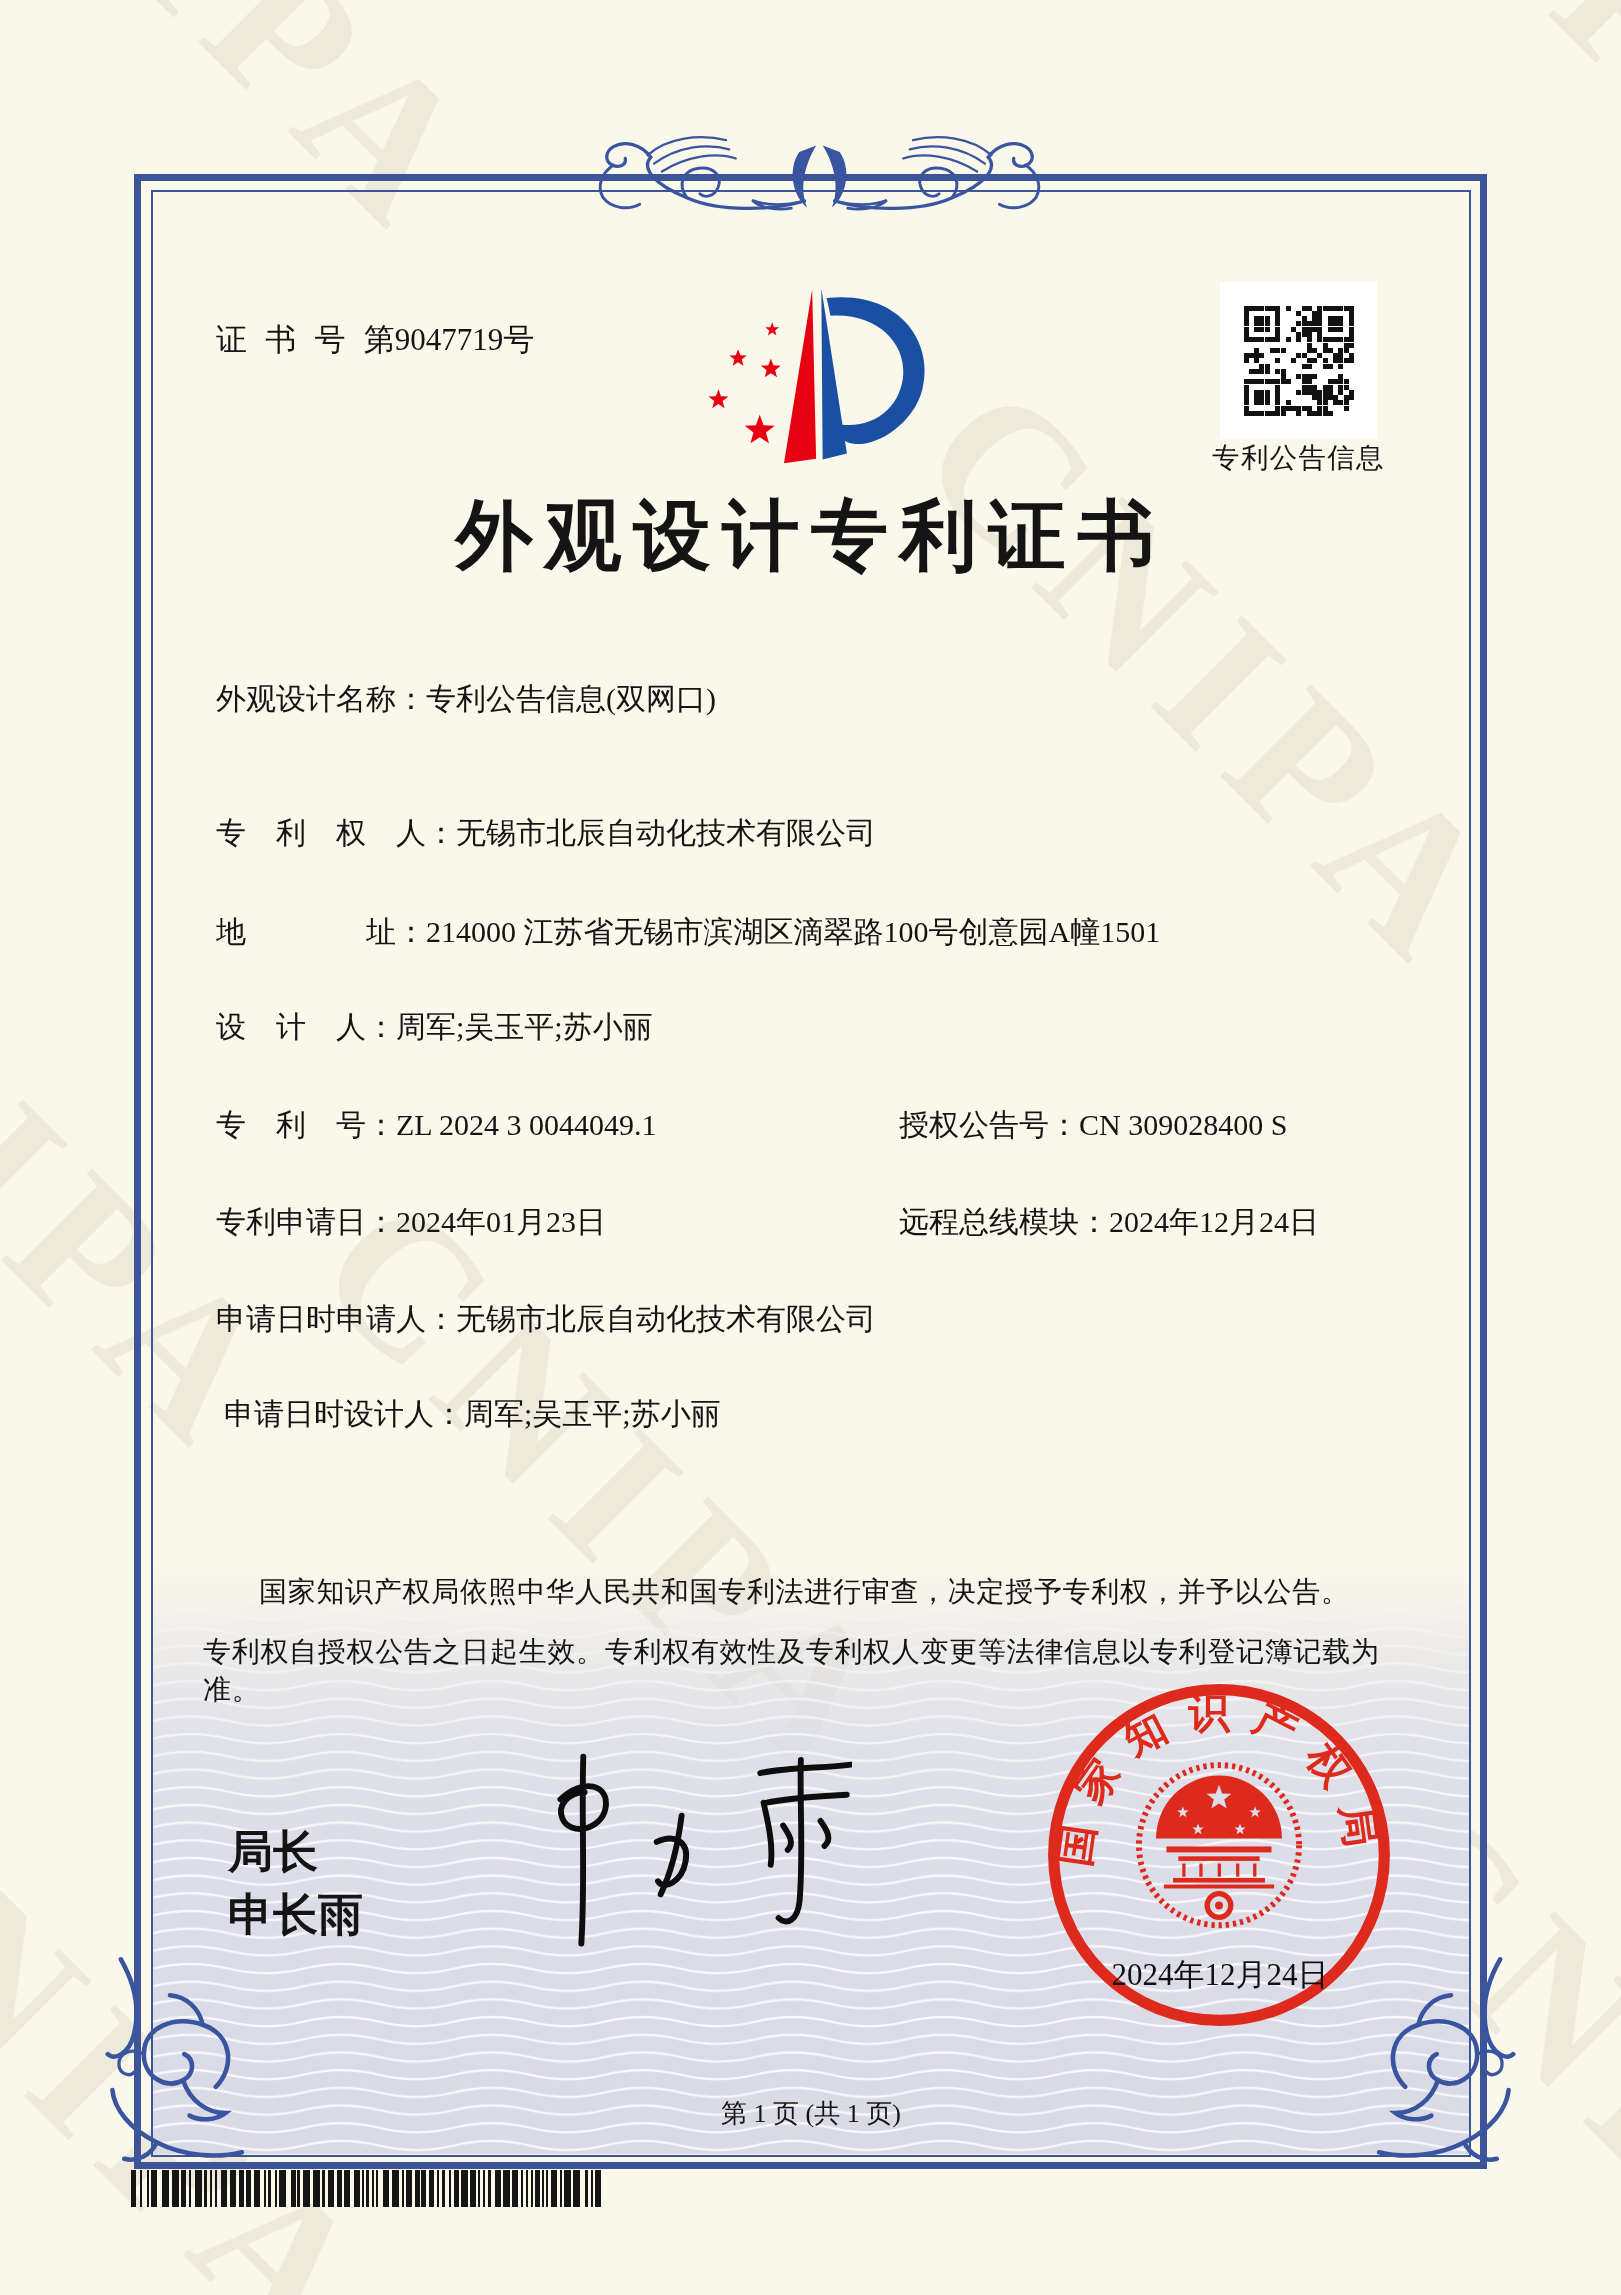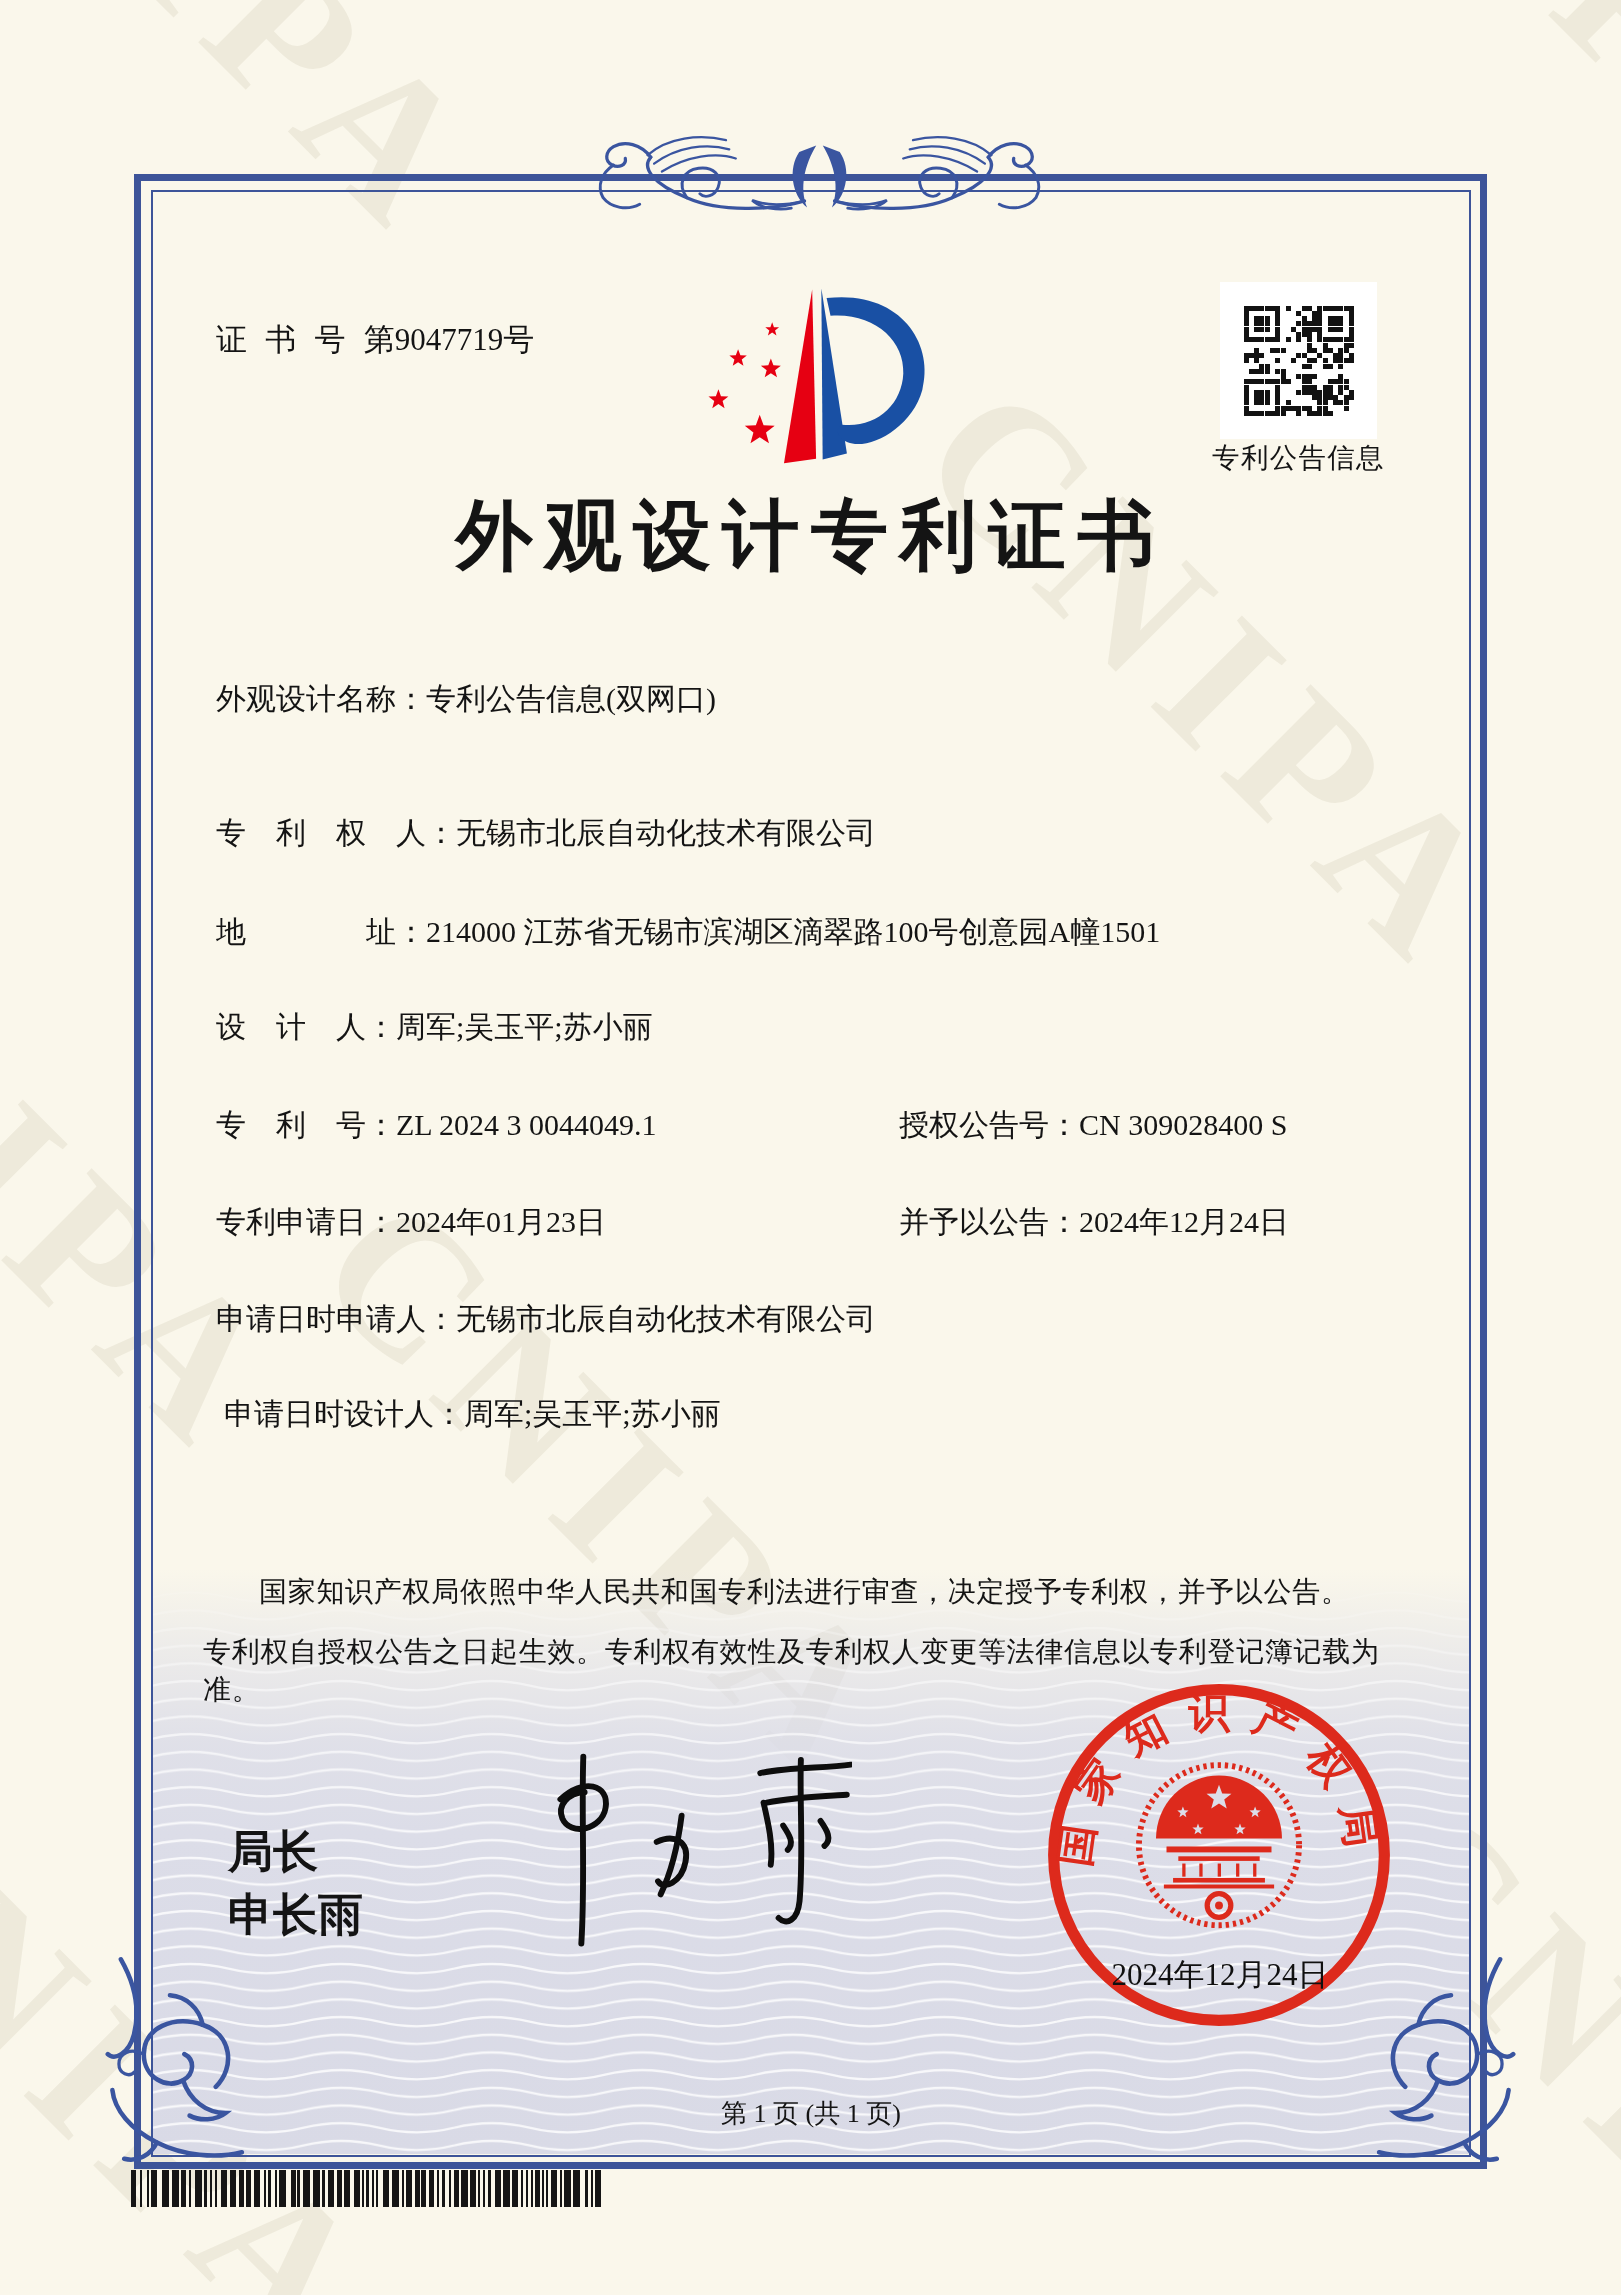--- a/index.html
+++ b/index.html
@@ -384,21 +384,21 @@
 <div class="row" style="left:216px;top:1105px">
   <span>专　利　号：</span><span>ZL 2024 3 0044049.1</span>
 </div>
 <div class="row" style="left:899px;top:1105px">
   <span>授权公告号：</span><span>CN 309028400 S</span>
 </div>
 <div class="row" style="left:216px;top:1202px">
   <span>专利申请日：</span><span>2024年01月23日</span>
 </div>
 <div class="row" style="left:899px;top:1202px">
-  <span>并予以公告：</span><span>2024年12月24日</span>
+  <span>远程总线模块：</span><span>2024年12月24日</span>
 </div>
 <div class="row" style="left:216px;top:1299px">
   <span>申请日时申请人：</span><span>无锡市北辰自动化技术有限公司</span>
 </div>
 <div class="row" style="left:224px;top:1394px">
   <span>申请日时设计人：</span><span>周军;吴玉平;苏小丽</span>
 </div>
 
 <div class="legal" style="top:1573px;text-indent:2em">国家知识产权局依照中华人民共和国专利法进行审查，决定授予专利权，并予以公告。</div>
 <div class="legal" style="top:1633px">专利权自授权公告之日起生效。专利权有效性及专利权人变更等法律信息以专利登记簿记载为准。</div>

